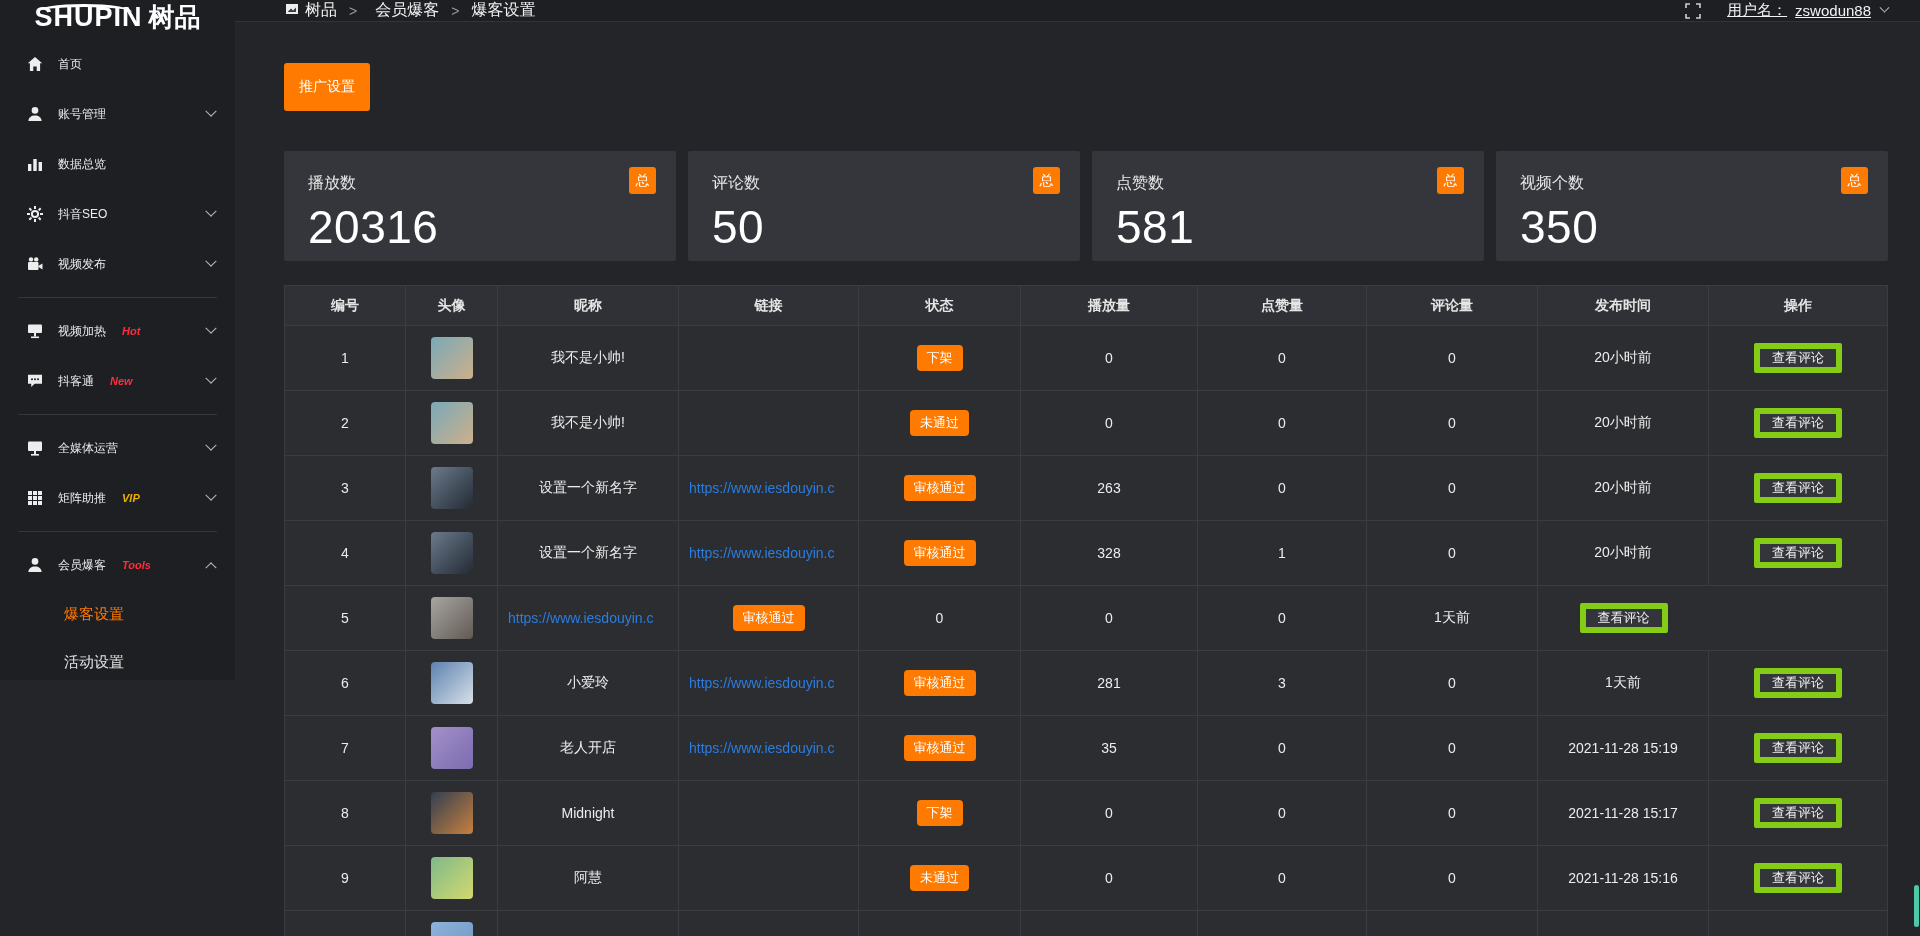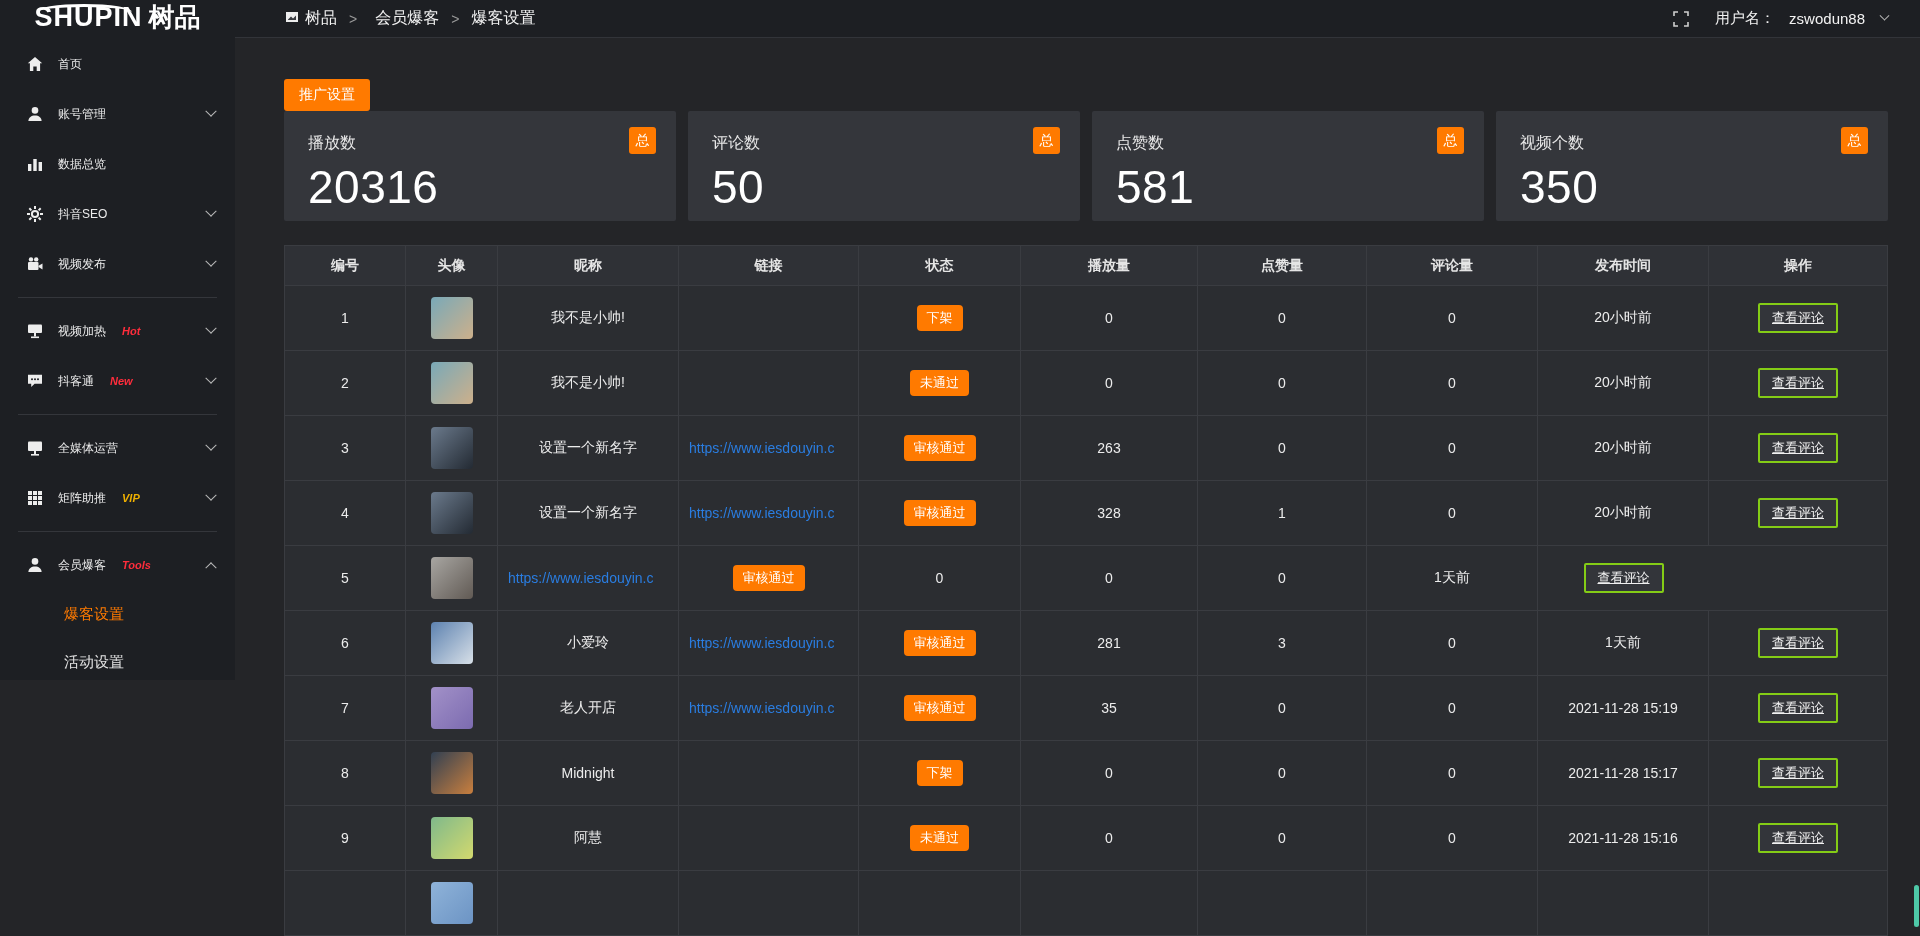--- a/index.html
+++ b/index.html
@@ -48,30 +48,30 @@
   .right-col { flex:1; display:flex; flex-direction:column; height:936px; }
   .topbar {
     height:58px; background:#1d1f23; border-bottom:1px solid #323439;
     display:flex; align-items:center; padding:0 32px 0 50px;
   }
   .crumbs { display:flex; align-items:center; }
   .crumb { display:flex; align-items:center; gap:6px; font-size:16px; color:#f2f2f2; cursor:pointer; }
   .crumb-sep { color:#9a9a9a; font-size:14px; margin:0 12px; }
   .topbar-right { margin-left:auto; display:flex; align-items:center; gap:26px; }
   .fullscreen-btn { display:flex; cursor:pointer; }
-  .user-box { display:flex; align-items:center; gap:14px; font-size:15px; color:#f2f2f2; cursor:pointer; }
+  .user-box { display:flex; align-items:center; gap:8px; font-size:15px; color:#f2f2f2; cursor:pointer;text-decoration:underline; }
   .user-box .chev { width:7px; height:7px; margin-left:2px; }
   
   .main { flex:1; padding:41px 32px 0 49px; background:#242528; position:relative; }
   .promo-btn {
-    height:32px; padding:0 15px; background:#ff7a00; color:#fff; border:none;
+    height:48px; padding:0 15px; background:#ff7a00; color:#fff; border:none;
     border-radius:3px; font-size:14px; cursor:pointer;
     font-family:"Liberation Sans","DejaVu Sans",sans-serif;
   }
-  .stats-row { display:flex; gap:12px; }
+  .stats-row { display:flex; gap:12px; margin-top:40px; }
   .stat-card {
     flex:1; height:110px; background:#34363b; border-radius:2px;
     padding:22px 20px 0 24px; position:relative;
   }
   .stat-label { font-size:16px; color:#e8e8e8; }
   .stat-value { font-size:46px; color:#fff; margin-top:6px; letter-spacing:0.5px; }
   .stat-badge {
     position:absolute; top:16px; right:20px; width:27px; height:27px;
     background:#ff7a00; color:#fff; font-size:14px; border-radius:3px;
     display:flex; align-items:center; justify-content:center;
@@ -92,24 +92,23 @@
   .tcell:last-child { border-right:none; }
   .tcell.link-cell { justify-content:flex-start; padding-left:10px; }
   .tcell.link-cell a { color:#2a7de1; text-decoration:none; white-space:nowrap; font-size:14px; }
   .avatar { width:42px; height:42px; border-radius:4px; }
   .status-badge {
     height:26px; padding:0 10px; background:#ff7a00; color:#fff; font-size:13px;
     border-radius:4px; display:flex; align-items:center; border:none; cursor:pointer;
     font-family:"Liberation Sans","DejaVu Sans",sans-serif;
   }
   .action-btn {
-    height:30px; padding:0 12px; background:#33353a; border:2px solid #84cc16;
+    height:30px; padding:0 12px; background:#33353a; border:6px solid #84cc16;
     border-radius:2px; color:#f0f0f0; font-size:13px; cursor:pointer;
     font-family:"Liberation Sans","DejaVu Sans",sans-serif;
-    text-decoration:underline;
   }
   .scroll-thumb {
     position:fixed; right:1px; top:885px; width:5px; height:42px;
     border-radius:3px;
   }
 </style>
 </head>
 <body>
 
 <aside class="sidebar">

